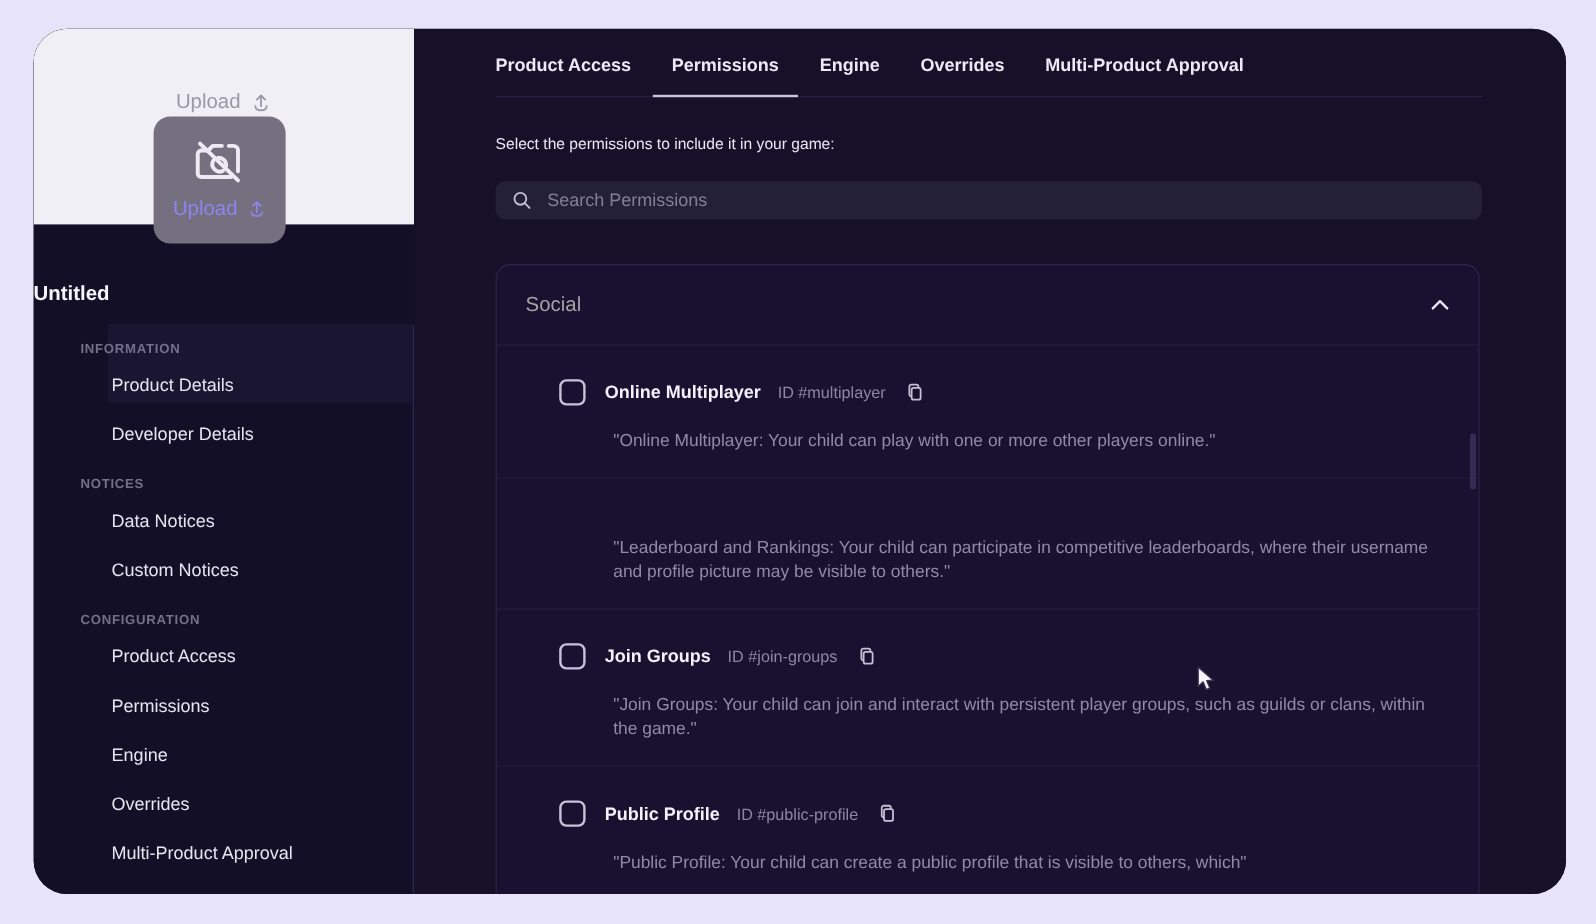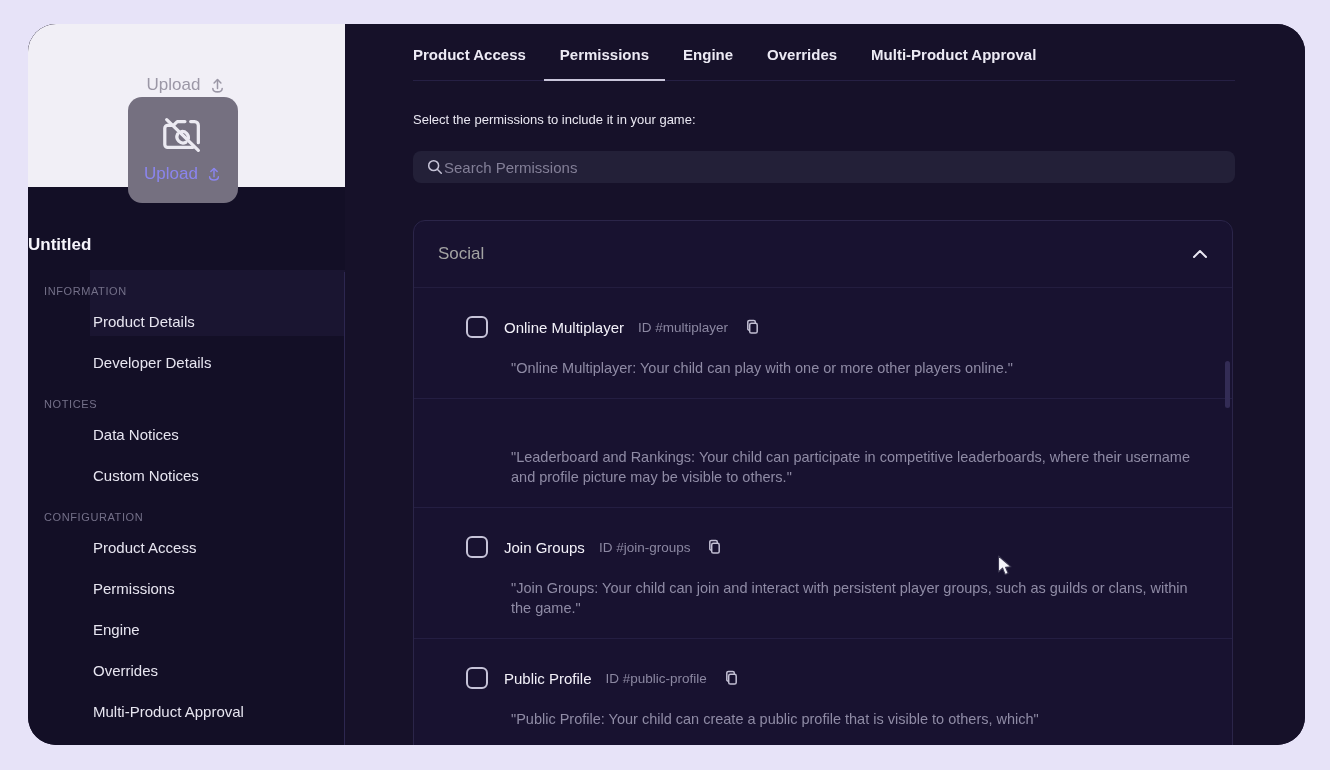--- a/index.html
+++ b/index.html
@@ -33,22 +33,22 @@
     color:#8b85ee; font-size:17px;
   }
   .untitled {
     position:absolute; top:211px; left:0; width:100%; 
     font-size:17px; font-weight:bold; color:#f6f4fb;
   }
   .side-border { position:absolute; right:0; top:248px; bottom:0; width:1px; background:#2d2750; }
   .nav { position:absolute; top:243px; left:0; right:0; }
   .nav-highlight { position:absolute; left:62px; right:0; top:3px; height:66px; background:rgba(130,120,205,0.07); }
   .nav-header {
-    position:relative; margin:17px 0 11px; padding-left:16px; height:20px; line-height:20px;
-    font-size:11px; font-weight:normal; letter-spacing:0.6px; color:#747089;
+    position:relative; margin:17px 0 11px; padding-left:39px; height:20px; line-height:20px;
+    font-size:11px; font-weight:bold; letter-spacing:0.6px; color:#747089;
   }
   .nav-header.first { margin-top:14px; }
   .nav-item {
     position:relative; height:20px; line-height:20px; margin-bottom:21px; padding-left:65px;
     font-size:15px; color:#e7e5f0; cursor:pointer;
   }
   
   .main { position:relative; flex:1; background:#161129; }
   .tabs {
     position:absolute; left:68px; right:70px; top:0; height:57px;
@@ -57,21 +57,21 @@
   }
   .tab { position:relative; padding-bottom:17px; font-size:15px; font-weight:600; color:#eceaf4; cursor:pointer; white-space:nowrap; }
   .tab.active::after {
     content:""; position:absolute; left:-16px; right:-16px; bottom:-1px; height:2px;
     background:#c9c5da;
   }
   .subtitle { position:absolute; left:68px; top:88px; font-size:13px; color:#eae8f2; }
   .searchbar {
     position:absolute; left:68px; top:127px; width:822px; height:32px;
     background:#232038; border-radius:8px;
-    display:flex; align-items:center; padding:0 13px; 
+    display:flex; align-items:center; padding:0 13px; gap:12px;
   }
   .searchbar input {
     flex:1; background:transparent; border:none; outline:none;
     font-family:"Liberation Sans", sans-serif; font-size:15px; color:#d8d5e6;
   }
   .searchbar input::placeholder { color:#837f97; }
   .panel {
     position:absolute; left:68px; top:196px; width:820px; height:560px;
     background:#181230; border:1px solid #2b2549; border-radius:12px; overflow:hidden;
   }
@@ -81,21 +81,21 @@
   }
   .panel-title { font-size:17px; color:#a3a3a3; }
   .chevron-btn { cursor:pointer; display:flex; align-items:center; }
   .perm-item { padding:28px 24px 20px 52px; border-bottom:1px solid #241e42; }
   .perm-item:last-child { border-bottom:none; }
   .perm-row { display:flex; align-items:center; }
   .checkbox {
     width:22px; height:22px; flex-shrink:0;
     border:2px solid #c6c3d8; border-radius:6px; margin-right:16px; cursor:pointer;
   }
-  .perm-title { font-size:15px; font-weight:normal; color:#f3f1f9; margin-right:14px; white-space:nowrap;text-align:center; }
+  .perm-title { font-size:15px; font-weight:bold; color:#f3f1f9; margin-right:14px; white-space:nowrap;text-align:center; }
   .perm-id { font-size:13.5px; color:#8b87a1; margin-right:17px; white-space:nowrap; }
   .copy-btn { cursor:pointer; display:flex; align-items:center; }
   .perm-desc { margin:20px 0 0 45px; max-width:695px; font-size:14.5px; line-height:20px; color:#8f8ba5; }
   .scroll-thumb { position:absolute; right:2px; top:140px; width:5px; height:47px; background:#332c55; border-radius:3px; }
   .cursor { position:absolute; left:997px; top:555px; pointer-events:none; }
   svg { display:block; }
 </style>
 </head>
 <body>
 

